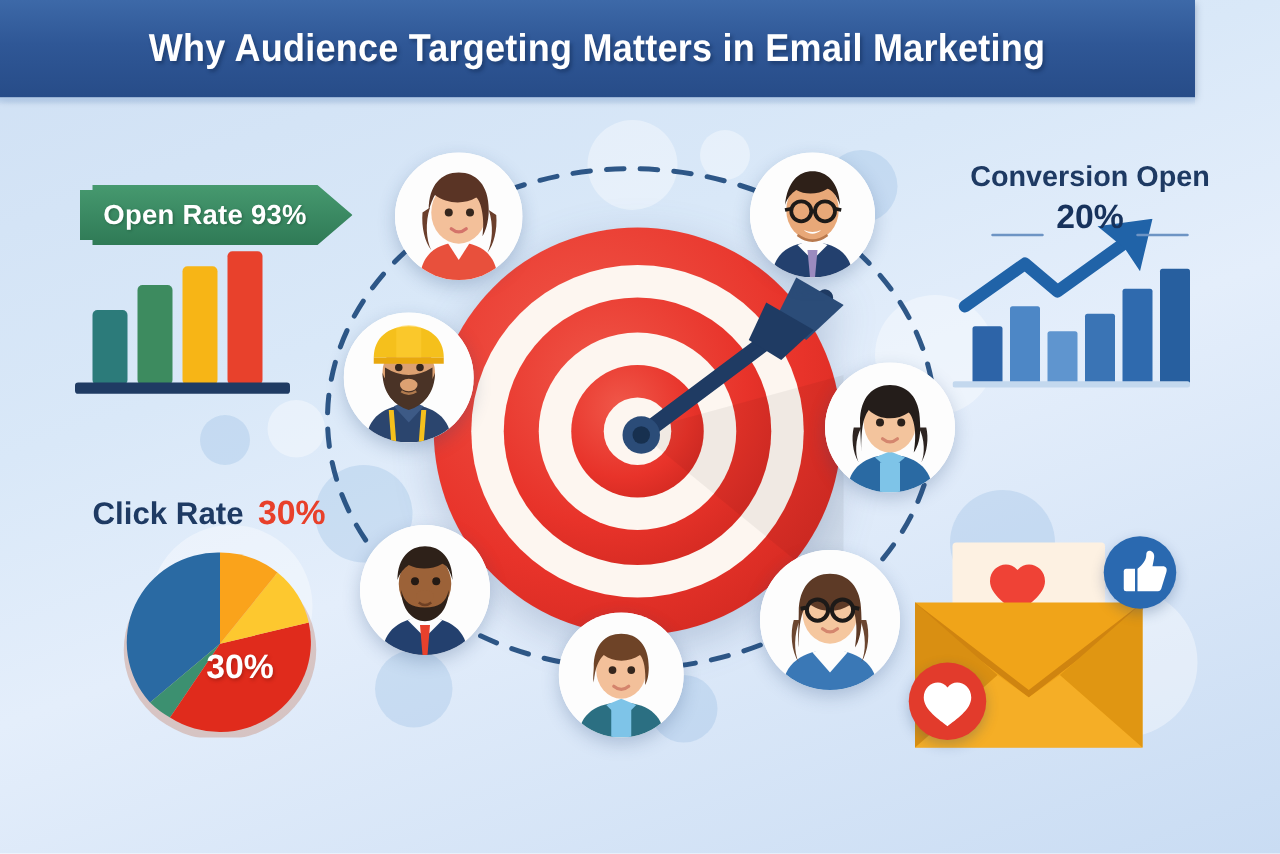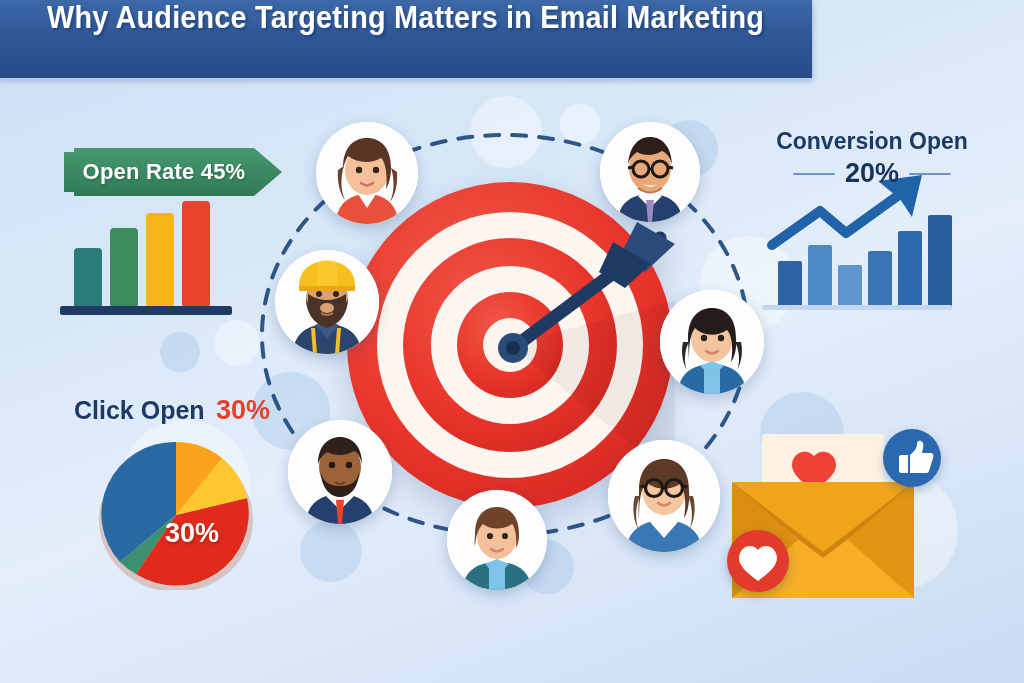--- a/index.html
+++ b/index.html
@@ -5,24 +5,24 @@
   html,body{margin:0;padding:0;background:#fff;}
   body{font-family:"Liberation Sans",sans-serif;}
 
   #poster{
     position:relative;width:1024px;height:683px;overflow:hidden;
     background:linear-gradient(160deg,#cfe0f4 0%,#d9e8f8 35%,#e4eefb 55%,#c9dcf3 100%);
   }
 
   
   .titlebar{
-    position:absolute;left:0;top:0;width:812px;height:78px;
+    position:absolute;left:0;top:0;width:956px;height:78px;
     background:linear-gradient(180deg,#3d69a8 0%,#2f5796 45%,#274c88 100%);
     box-shadow:0 2px 6px rgba(20,45,90,.35);
-    display:flex;justify-content:center;z-index:40;
+    display:flex;align-items:center;justify-content:center;z-index:40;
   }
   .titlebar::after{
     content:"";position:absolute;left:0;bottom:-6px;width:100%;height:6px;
     background:linear-gradient(180deg,rgba(180,205,235,.95),rgba(210,228,247,0));
   }
   .title-text{
     color:#fff;font-size:31px;font-weight:bold;letter-spacing:.2px;
     font-family:"Liberation Sans Narrow","Liberation Sans",sans-serif;
     transform:scaleX(.93);text-shadow:2px 2px 3px rgba(16,40,80,.45);
     white-space:nowrap;
@@ -58,21 +58,21 @@
   .pie-head{position:absolute;left:74px;top:395px;z-index:20;white-space:nowrap;}
   .pie-head .lbl{font-size:25px;font-weight:bold;color:#1e3a63;}
   .pie-head .val{font-size:27px;font-weight:bold;color:#e8402a;margin-left:7px;}
   .pie{position:absolute;left:93px;top:440px;width:166px;height:150px;z-index:18;}
   .pie-val{position:absolute;left:165px;top:518px;z-index:22;color:#fff;
            font-size:27px;font-weight:bold;text-shadow:1px 2px 3px rgba(120,20,10,.45);}
 
   
   .conv-head{position:absolute;left:757px;top:128px;z-index:20;width:230px;text-align:center;}
   .conv-head .lbl{font-size:23px;font-weight:bold;color:#1e3a63;white-space:nowrap;}
-  .conv-val-row{display:flex;align-items:center;justify-content:center;gap:10px;margin-top:3px;}
+  .conv-val-row{display:flex;align-items:flex-end;justify-content:center;gap:10px;margin-top:3px;}
   .conv-rule{width:42px;height:2px;background:#6d94c4;border-radius:1px;}
   .conv-head .val{font-size:27px;font-weight:bold;color:#17325c;}
   .convchart{position:absolute;left:762px;top:175px;width:190px;height:140px;z-index:18;}
 
   
   .envelope{position:absolute;left:718px;top:432px;width:212px;height:170px;z-index:18;}
   .badge{position:absolute;border-radius:50%;z-index:24;
          box-shadow:0 4px 10px rgba(30,60,110,.28);}
 </style>
 </head>
@@ -244,32 +244,32 @@
 
   <svg class="ribbon" viewBox="0 0 218 48">
     <defs>
         <linearGradient id="rg" x1="0" y1="0" x2="0" y2="1">
       <stop offset="0%" stop-color="#46996f"></stop>
           <stop offset="100%" stop-color="#2f7a56"></stop>
     </linearGradient>
       </defs>
     <path d="M0 4 L10 4 L10 0 L190 0 L218 24 L190 48 L10 48 L10 44 L0 44 Z" fill="url(#rg)"></path>
   </svg>
-  <div class="ribbon-label">Open Rate 45%</div>
+  <div class="ribbon-label">Open Rate 93%</div>
 
   <svg class="barchart" viewBox="0 0 180 118">
     <rect x="14" y="48" width="28" height="60" rx="4" fill="#2c7b7a"></rect>
     <rect x="50" y="28" width="28" height="80" rx="4" fill="#3d8b5f"></rect>
     <rect x="86" y="13" width="28" height="95" rx="4" fill="#f7b516"></rect>
     <rect x="122" y="1" width="28" height="107" rx="4" fill="#e8412c"></rect>
     <rect x="0" y="106" width="172" height="9" rx="2.5" fill="#1f3b63"></rect>
   </svg>
 
   <div class="pie-head">
-    <span class="lbl">Click Open</span>
+    <span class="lbl">Click Rate</span>
     <span class="val">30%</span>
   </div>
   <svg class="pie" viewBox="0 0 166 150">
     <ellipse cx="83" cy="80" rx="77" ry="72" fill="#b94b1e" opacity=".25"></ellipse>
     <g transform="translate(83,75)">
 
       <path d="M0 0 L0 -73 A73 72 0 0 0 -56 47 Z" fill="#2a6aa3"></path>
       <path d="M0 0 L-56 47 A73 72 0 0 0 -40 59 Z" fill="#3c9070"></path>
       <path d="M0 0 L-40 59 A73 72 0 0 0 71 -17 Z" fill="#e02b1c"></path>
       <path d="M0 0 L71 -17 A73 72 0 0 0 46 -57 Z" fill="#fdc82f"></path>

